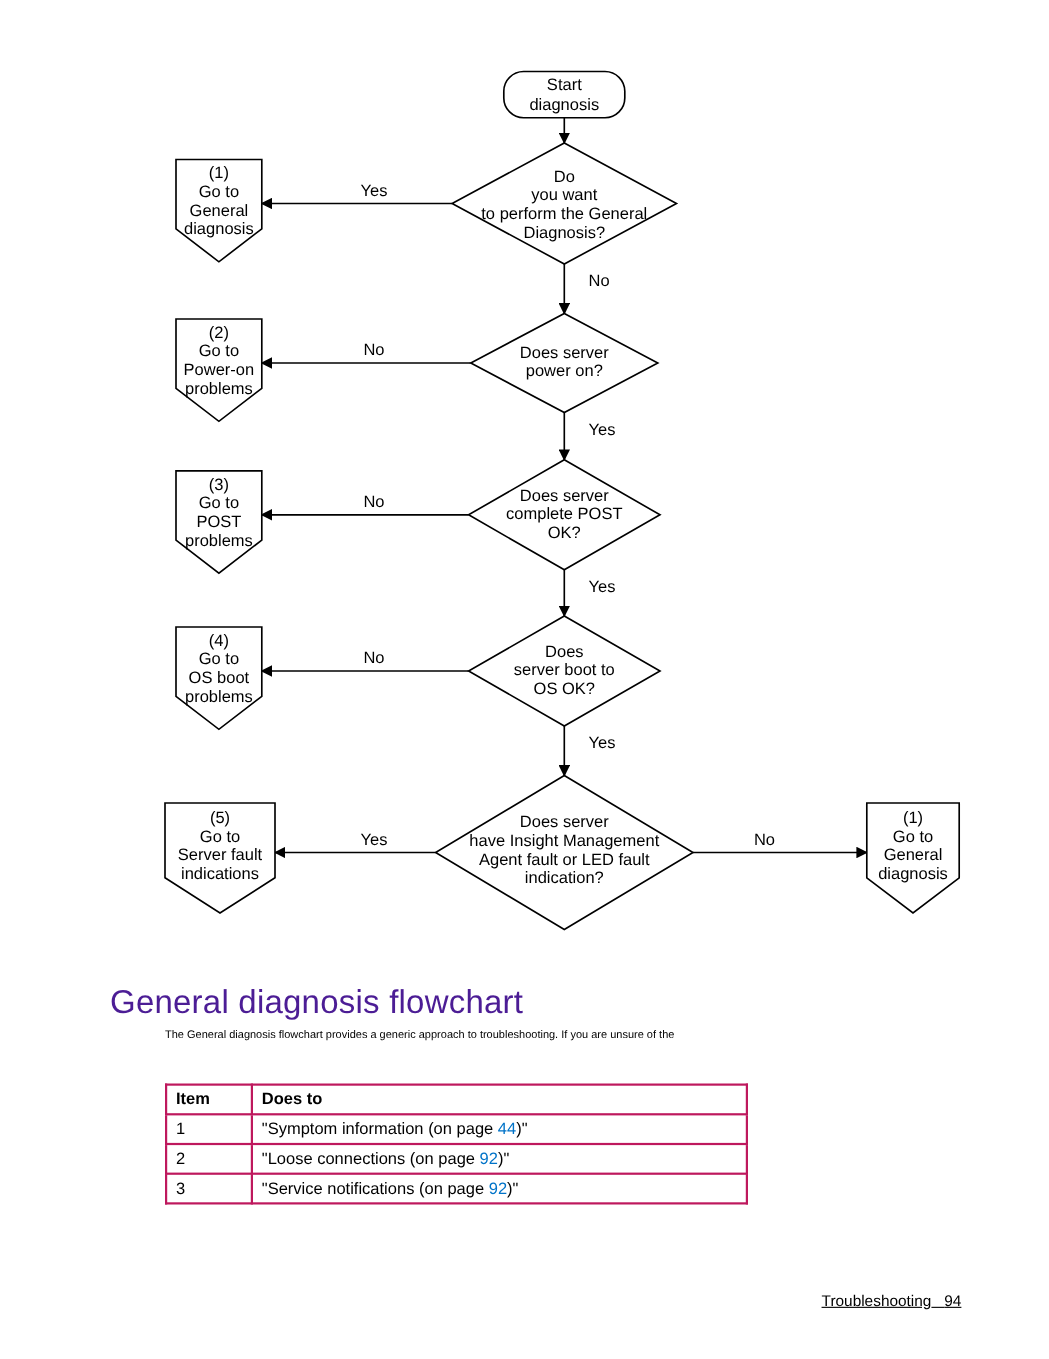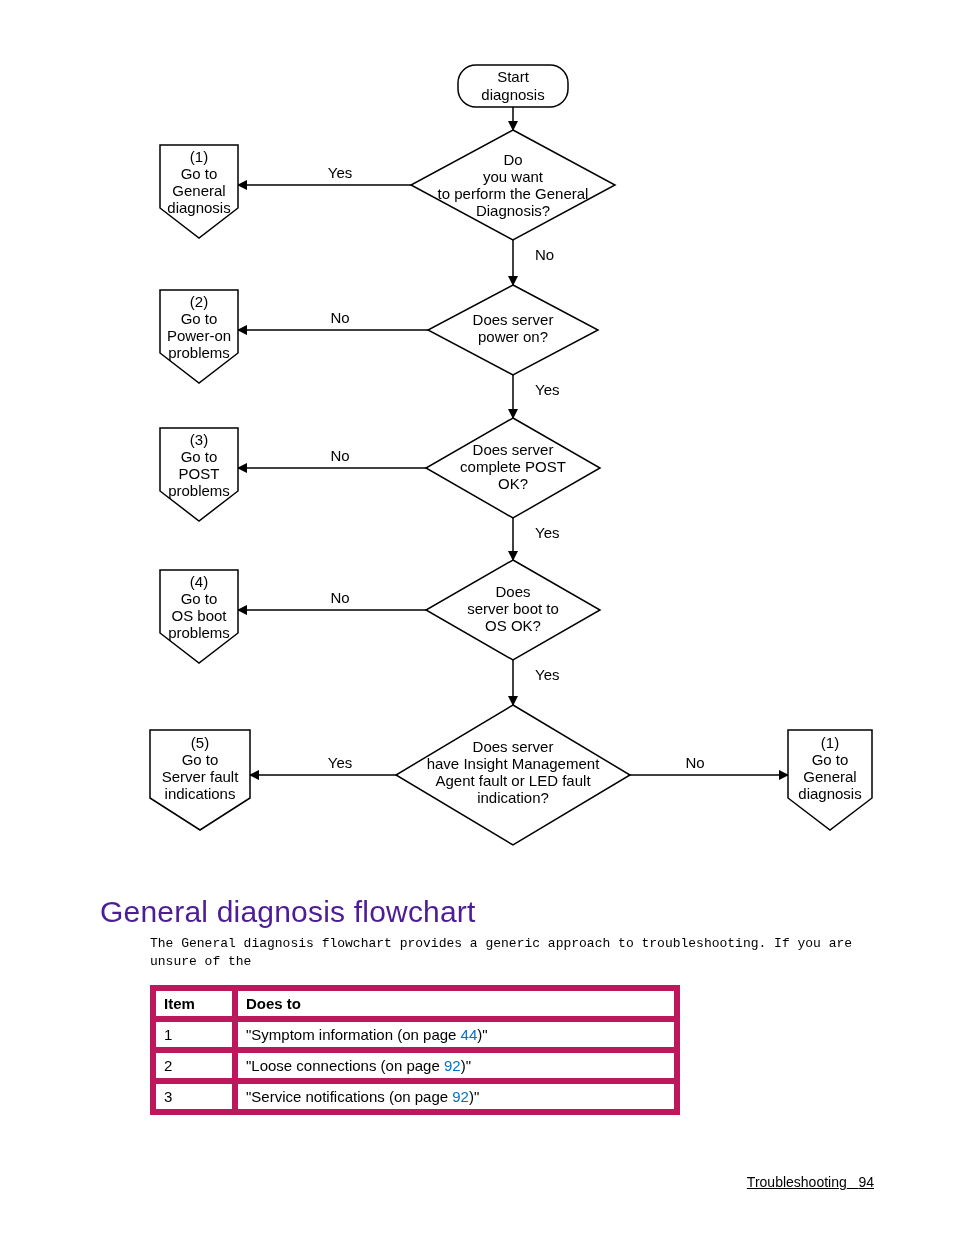--- a/index.html
+++ b/index.html
@@ -33,34 +33,33 @@
     color: #4c1d95;
     font-weight: 400;
     letter-spacing: 0.2px;
     margin-left: 20px;
   }
   .paragraph {
     position: absolute;
     left: 150px;
     top: 935px;
     width: 720px;
-    font-size: 13px;
+    font-size: 10px;
     line-height: 1.4;
-    font-family: Liberation Mono, monospace;
   }
   table.ref {
     position: absolute;
     left: 150px;
     top: 985px;
     border-collapse: collapse;
     width: 530px;
     font-size: 15px;
   }
   table.ref th, table.ref td {
-    border: 6px solid #be185d;
+    border: 2px solid #be185d;
     padding: 4px 8px;
     text-align: left;
     font-weight: 400;
   }
   table.ref th { font-weight: 700; }
   .pagelink { color: #0073c8; }
   .footer {
     position: absolute;
     right: 80px;
     bottom: 45px;

